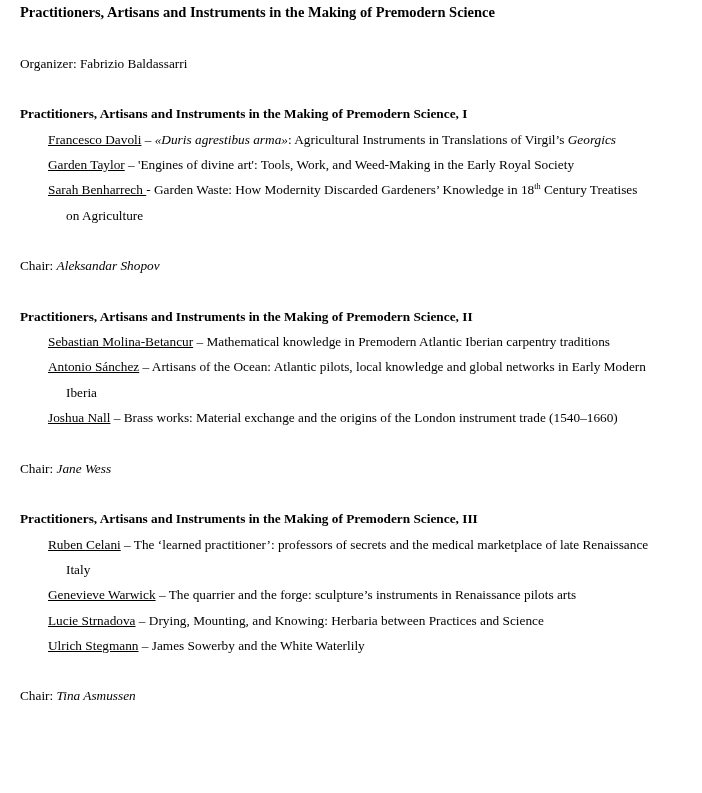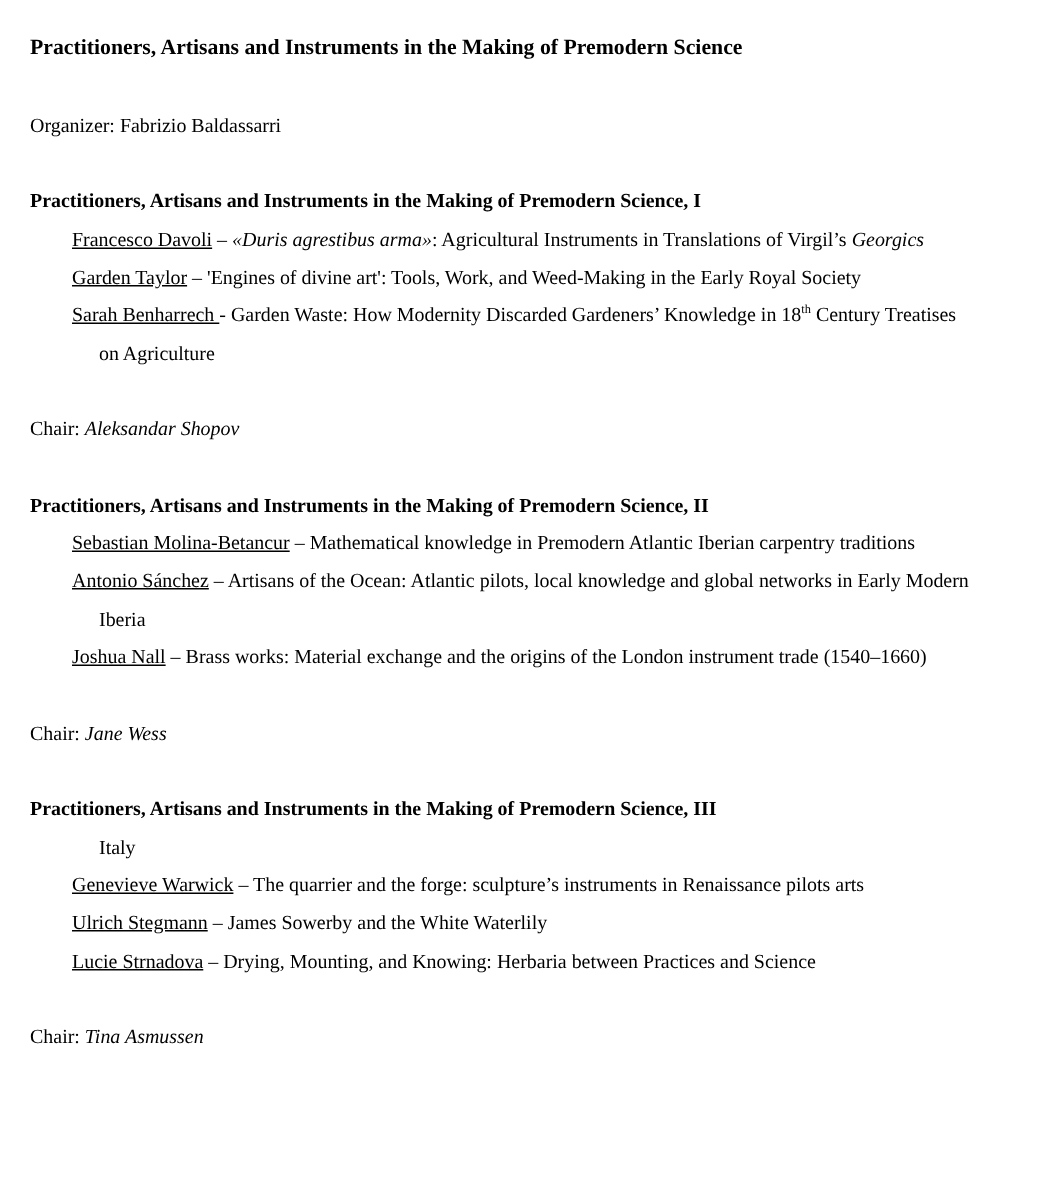--- a/index.html
+++ b/index.html
@@ -4,21 +4,21 @@
 <style>
   html, body { margin: 0; padding: 0; }
   body {
     width: 702px; height: 793px;
     background: #ffffff;
     overflow: hidden;
     font-family: "Liberation Serif", serif;
     font-size: 13.3px;
     color: #000000;
   }
-  .page { padding: 20px 8px 0 20px; }
+  .page { padding: 0 8px 0 20px; }
   p { margin: 0; }
   .line, .tline, .title { line-height: 25.32px; white-space: nowrap; }
   .title { font-weight: bold; font-size: 14.5px; }
   .heading { font-weight: bold; }
   .spacer { height: 25.32px; }
   .talk .cont { padding-left: 46px; }
   .speaker { text-decoration: underline; margin-left: 28px; }
   .italic { font-style: italic; text-align: right; }
   sup { font-size: 0.62em; line-height: 0; }
 </style>
@@ -54,27 +54,28 @@
         <div class="tline cont"><span>Iberia</span></div>
       </div>
       <div class="talk">
         <div class="tline"><span class="speaker">Joshua Nall</span><span class="sep"> – </span><span>Brass works: Material exchange and the origins of the London instrument trade (1540–1660)</span></div>
       </div>
       <div class="spacer"></div>
       <p class="line"><span>Chair: </span><span class="italic">Jane Wess</span></p>
       <div class="spacer"></div>
       <p class="line heading">Practitioners, Artisans and Instruments in the Making of Premodern Science, III</p>
       <div class="talk">
+        <div class="tline"><span class="speaker">Ruben Celani</span><span class="sep"> – </span><span>The ‘learned practitioner’: professors of secrets and the medical marketplace of late Renaissance</span></div>
         <div class="tline cont"><span>Italy</span></div>
       </div>
       <div class="talk">
         <div class="tline"><span class="speaker">Genevieve Warwick</span><span class="sep"> – </span><span>The quarrier and the forge: sculpture’s instruments in Renaissance pilots arts</span></div>
       </div>
       <div class="talk">
-        <div class="tline"><span class="speaker">Ulrich Stegmann</span><span class="sep"> – </span><span>James Sowerby and the White Waterlily</span></div>
+        <div class="tline"><span class="speaker">Lucie Strnadova</span><span class="sep"> – </span><span>Drying, Mounting, and Knowing: Herbaria between Practices and Science</span></div>
       </div>
       <div class="talk">
-        <div class="tline"><span class="speaker">Lucie Strnadova</span><span class="sep"> – </span><span>Drying, Mounting, and Knowing: Herbaria between Practices and Science</span></div>
+        <div class="tline"><span class="speaker">Ulrich Stegmann</span><span class="sep"> – </span><span>James Sowerby and the White Waterlily</span></div>
       </div>
       <div class="spacer"></div>
       <p class="line"><span>Chair: </span><span class="italic">Tina Asmussen</span></p>
     </div>
 </div>
 
 </body></html>

